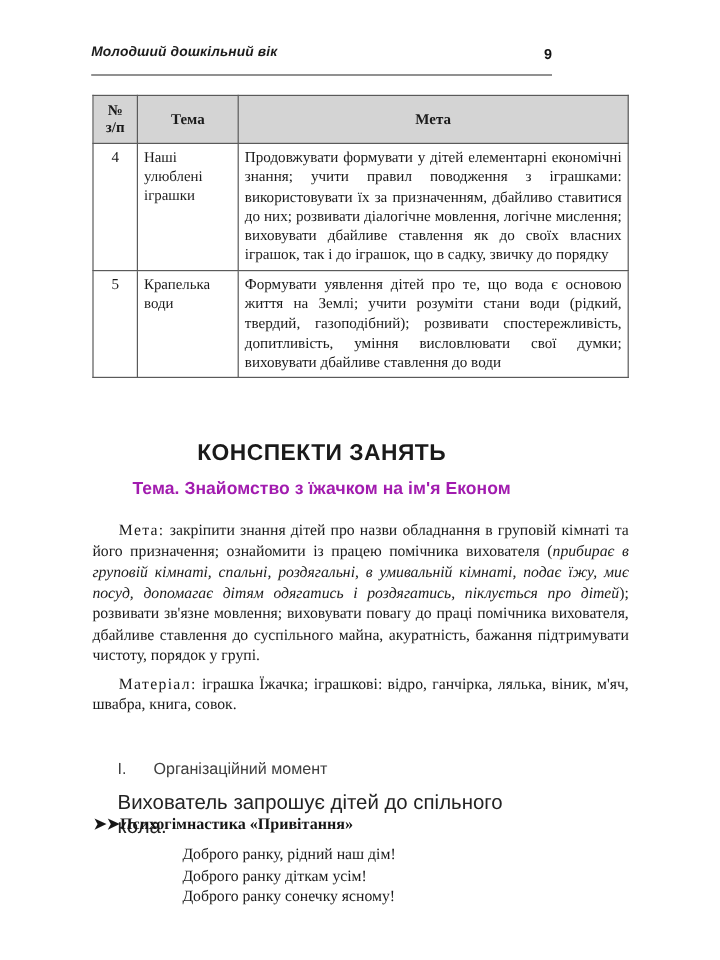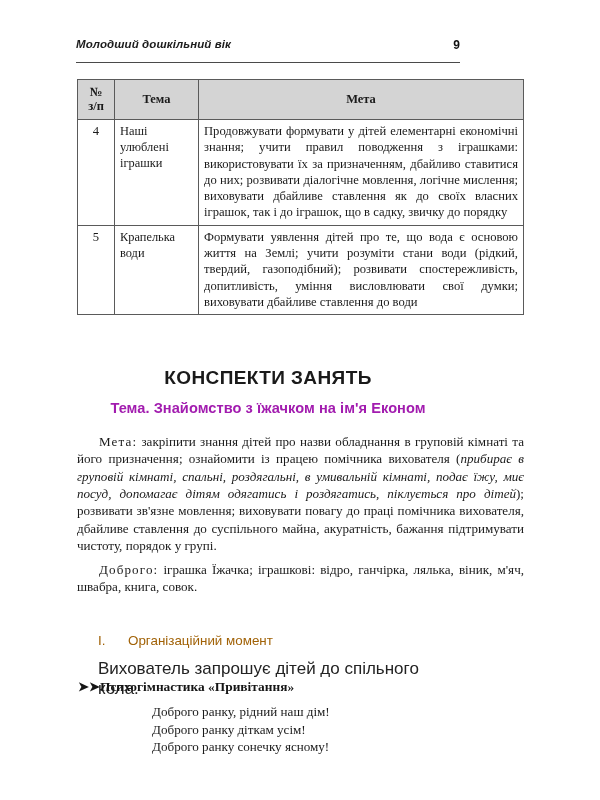--- a/index.html
+++ b/index.html
@@ -172,21 +172,21 @@
   .sp {
     letter-spacing: 1.1px;
   }
 
   
   .roman-item {
     position: absolute;
     left: 98px;
     font-family: "Liberation Sans", sans-serif;
     font-size: 13.4px;
-    color: #a16207;
+    color: #404040;
     white-space: nowrap;
   }
   .roman-item .rn {
     display: inline-block;
     width: 30px;
   }
 
   .note-line {
     position: absolute;
     left: 98px;
@@ -274,21 +274,21 @@
 
   <div class="section-title" style="top:367px;text-align:center;">КОНСПЕКТИ ЗАНЯТЬ</div>
 
   <div class="topic-title" style="top:400px;">Тема. Знайомство з їжачком на ім'я Економ</div>
 
   <div class="body-block" style="top:433px;">
     <p class="para"><span class="sp">Мета:</span><span> закріпити знання дітей про назви обладнання в груповій кімнаті та його призначення; ознайомити із працею помічника вихователя (</span><span class="it">прибирає в груповій кімнаті, спальні, роздягальні, в умивальній кімнаті, подає їжу, миє посуд, допомагає дітям одягатись і роздягатись, піклується про дітей</span><span>); розвивати зв'язне мовлення; виховувати повагу до праці помічника вихователя, дбайливе ставлення до суспільного майна, акуратність, бажання підтримувати чистоту, порядок у групі.</span></p>
   </div>
 
   <div class="body-block" style="top:561px;">
-    <p class="para"><span class="sp">Доброго:</span><span> іграшка Їжачка; іграшкові: відро, ганчірка, лялька, віник, м'яч, швабра, книга, совок.</span></p>
+    <p class="para"><span class="sp">Матеріал:</span><span> іграшка Їжачка; іграшкові: відро, ганчірка, лялька, віник, м'яч, швабра, книга, совок.</span></p>
   </div>
 
 
   <div class="roman-item" style="top:633px;">
     <span class="rn">I.</span><span>Організаційний момент</span>
   </div>
 
   <div class="note-line" style="top:659px;">Вихователь запрошує дітей до спільного кола.</div>
 
   <div class="bullet-head" style="top:679px;">

